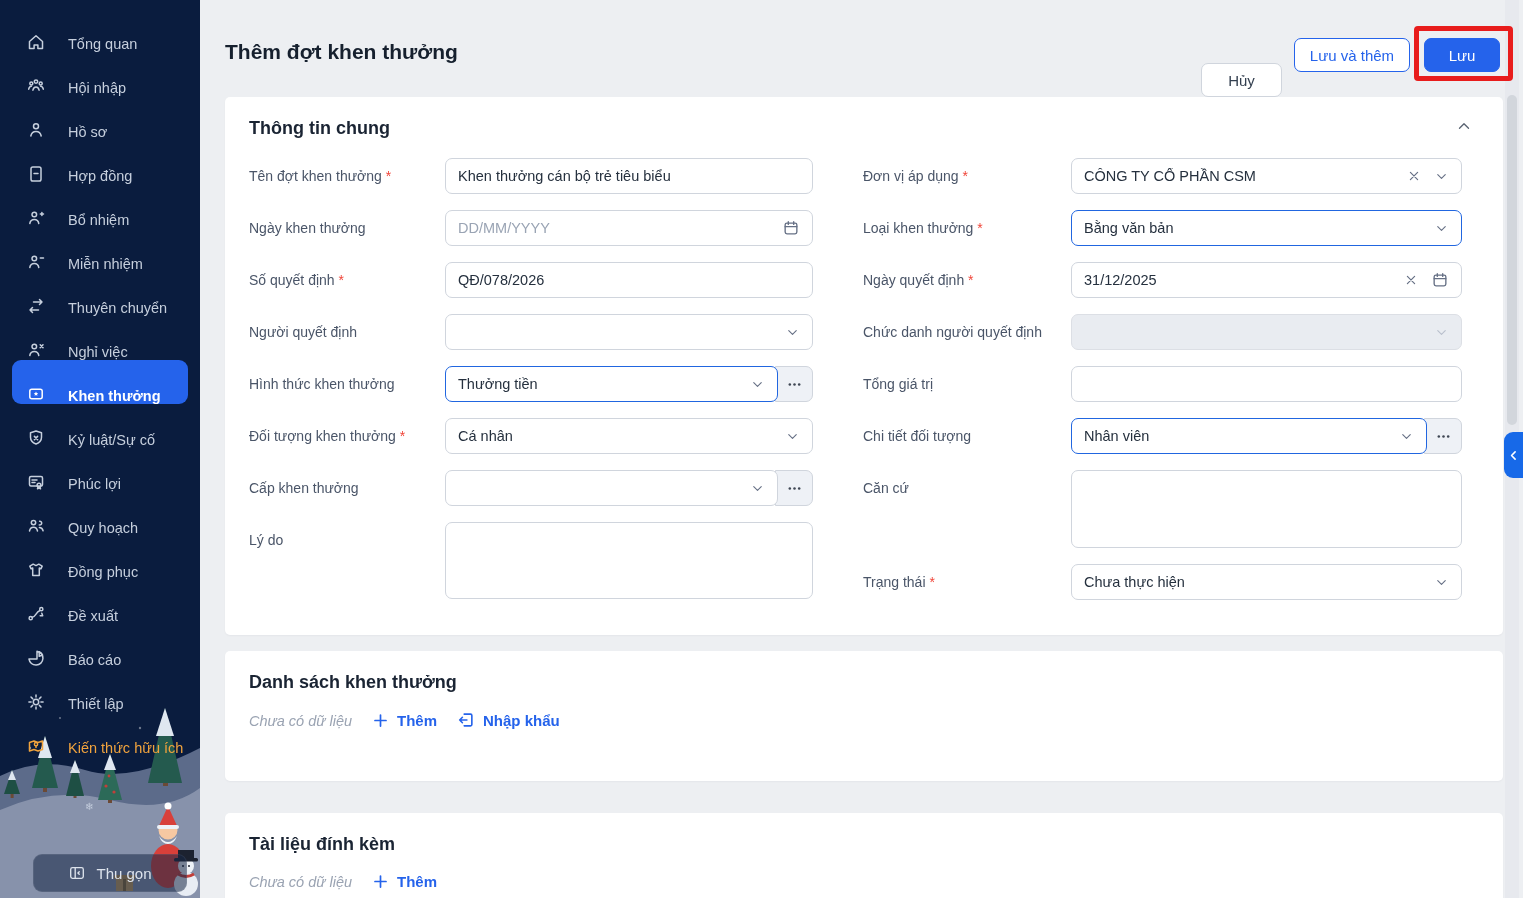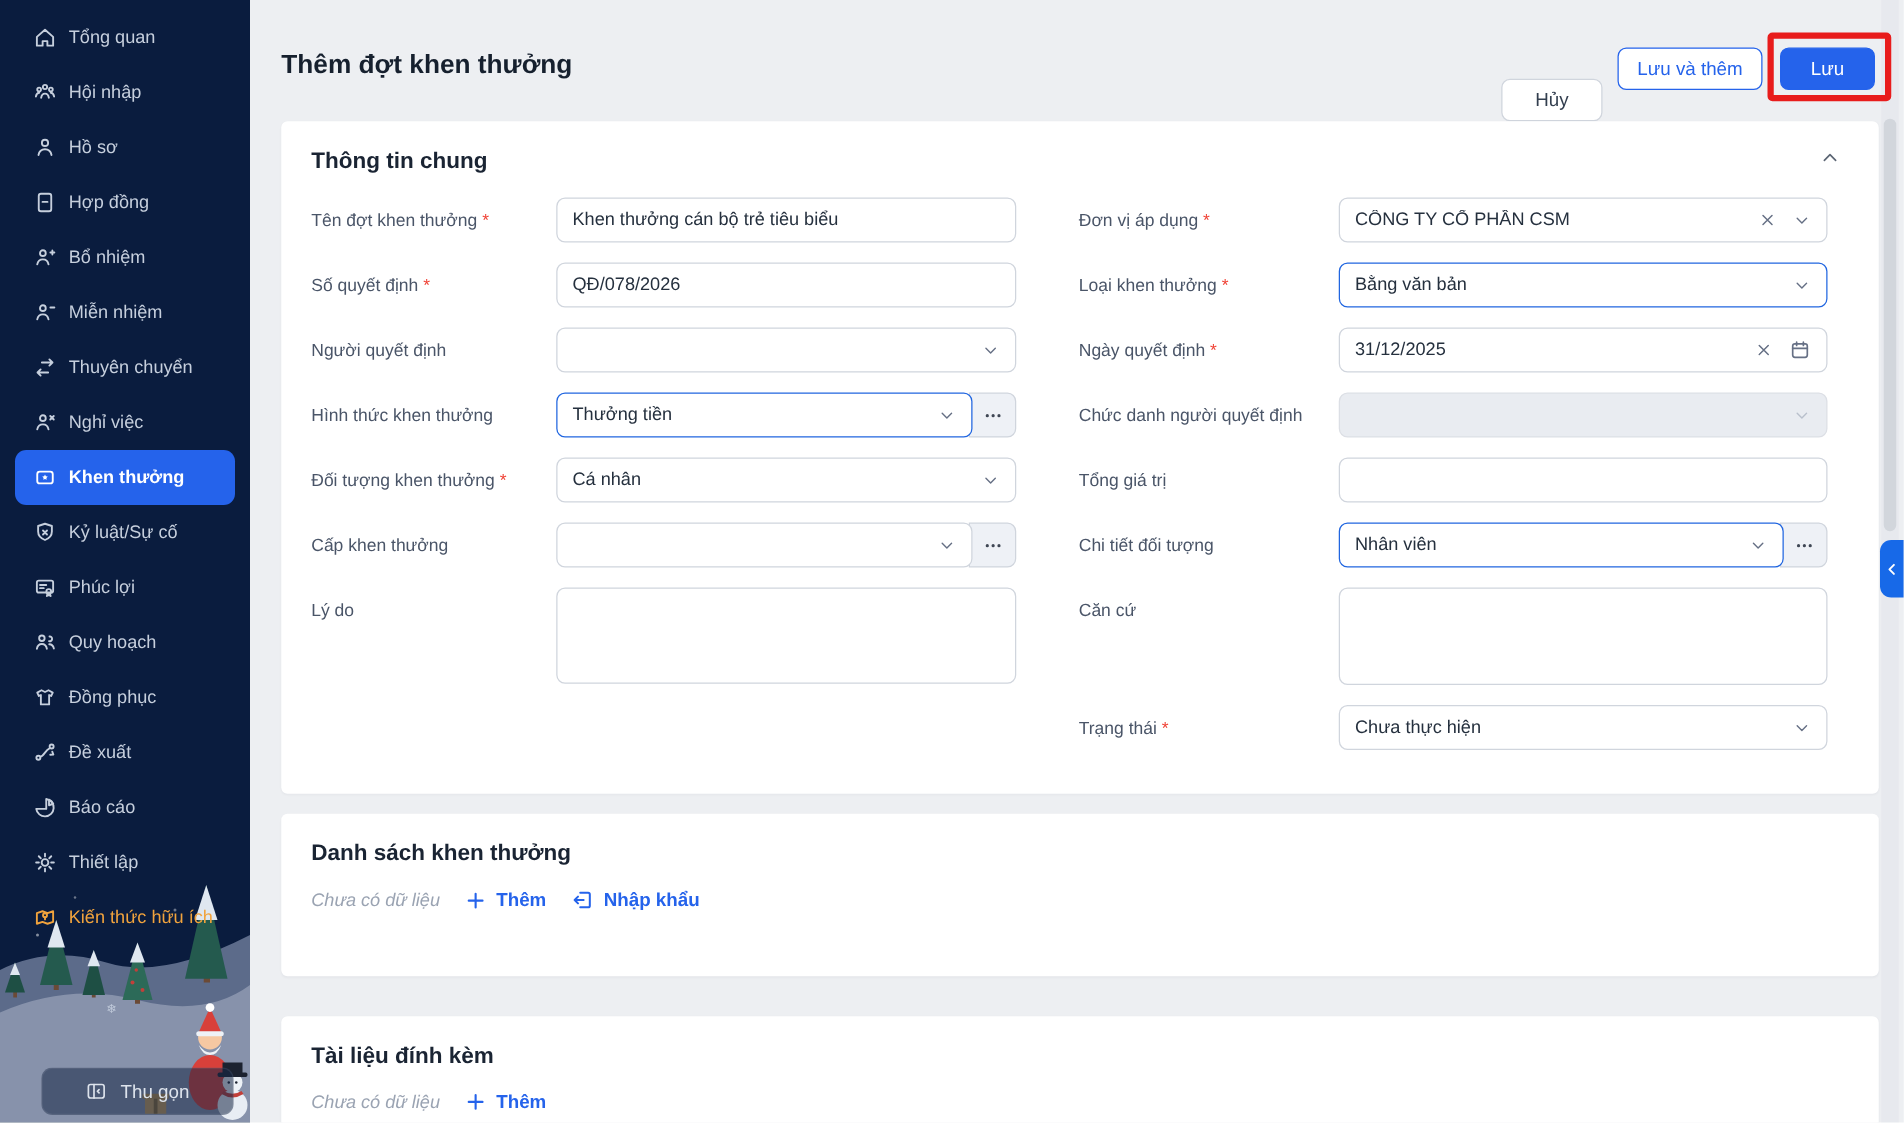--- a/index.html
+++ b/index.html
@@ -5,21 +5,21 @@
   * { box-sizing: border-box; margin: 0; padding: 0; }
   html,body { width:1523px; height:898px; overflow:hidden; }
   body {
     font-family: "Liberation Sans", "DejaVu Sans", sans-serif;
     background:#edeff2; position:relative; color:#25303e;
   }
   
   .sidebar { position:absolute; left:0; top:0; width:200px; height:898px;
     background:#0a1c3e; overflow:hidden; }
   .nav { position:absolute; top:8px; left:0; right:0; z-index:2; }
-  .nav-item { display:flex; align-items:center; gap:9px; height:44px;
+  .nav-item { display:flex; align-items:flex-end; gap:22px; height:44px;
     padding:0 10px 0 26px; font-size:14.5px; color:#c6cfdd; cursor:pointer; }
   .nav-item svg { width:20px; height:20px; flex:none; }
   .nav-item.active { background:#2563eb; border-radius:9px; margin:0 12px;
     padding-left:14px; color:#ffffff; font-weight:600; }
   .nav-item.orange { color:#f1a33d; }
   .scene { position:absolute; left:0; bottom:0; width:200px; height:210px; z-index:1; }
   .collapse-btn { position:absolute; left:33px; bottom:6px; width:154px; height:38px;
     z-index:3; background:rgba(22,38,70,.55); border:1px solid rgba(255,255,255,.08);
     border-radius:9px; display:flex; align-items:center; justify-content:center;
     gap:10px; color:#dde3ec; font-size:15px; cursor:pointer; }
@@ -298,20 +298,34 @@
       <div class="col-l">
         <div class="frow">
           <div class="flabel required">Tên đợt khen thưởng</div>
           <div class="cwrap">
               <div class="control">
             <input type="text" value="Khen thưởng cán bộ trẻ tiêu biểu" style="">
           </div>
             </div>
         </div>
         <div class="frow">
+          <div class="flabel">Ngày khen thưởng</div>
+          <div class="cwrap">
+              <div class="control">
+            <input type="text" placeholder="DD/MM/YYYY" style="">
+            <span class="cicons">
+                  <svg class="ic" viewBox="0 0 20 20" width="18" height="18" style="color:#667085">
+                    <rect x="3.5" y="4.5" width="13" height="12" rx="2"></rect>
+                    <path d="M3.5 8.5h13M7 3v3M13 3v3"></path>
+                  </svg>
+                </span>
+          </div>
+            </div>
+        </div>
+        <div class="frow">
           <div class="flabel required">Số quyết định</div>
           <div class="cwrap">
               <div class="control">
             <input type="text" value="QĐ/078/2026" style="">
           </div>
             </div>
         </div>
         <div class="frow">
           <div class="flabel">Người quyết định</div>
           <div class="cwrap">

